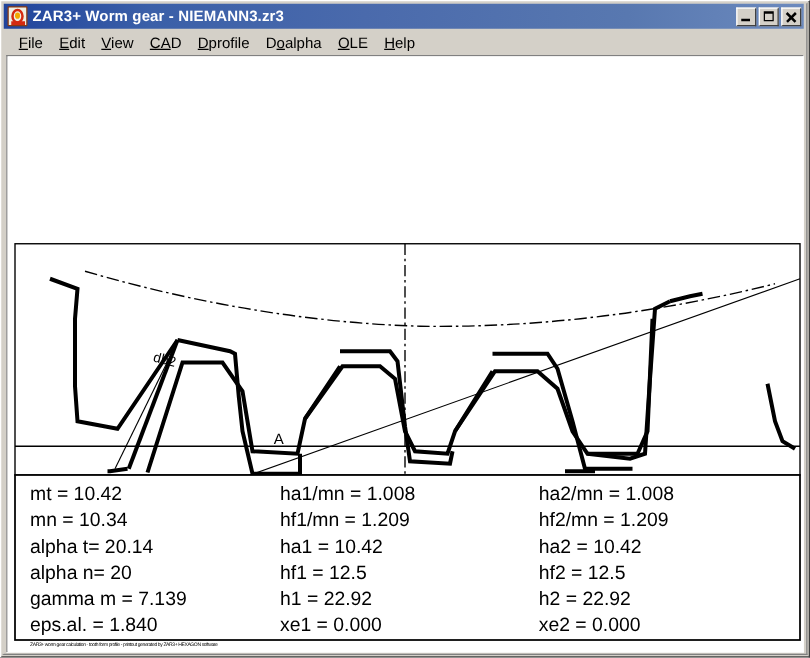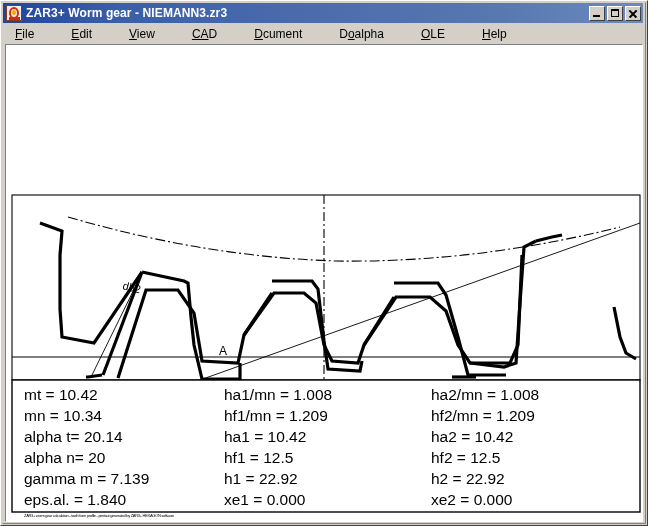--- a/index.html
+++ b/index.html
@@ -136,21 +136,20 @@
   .menubar {
     position: absolute;
     left: 2px; top: 23px;
     width: 640px;
     height: 19px;
     background: #d4d0c8;
     display: flex;
     align-items: center;
     padding-left: 6px;
     box-sizing: border-box;
-    gap: 24px;
   }
   .menu-item {
     font-size: 12px;
     color: #000000;
     padding: 2px 7px 2px 6px;
     white-space: nowrap;
     cursor: default;
     font-family: "Liberation Sans", sans-serif;
   }
   .menu-item u { text-decoration: underline; }
@@ -218,21 +217,21 @@
         <span class="g-close-b"></span>
       </button>
     </div>
   </div>
 
   <div class="menubar">
     <div class="menu-item"><u>F</u><span>ile</span></div>
     <div class="menu-item"><u>E</u><span>dit</span></div>
     <div class="menu-item"><u>V</u><span>iew</span></div>
     <div class="menu-item"><u>CA</u><span>D</span></div>
-    <div class="menu-item"><u>D</u><span>cument</span></div>
+    <div class="menu-item"><u>D</u><span>profile</span></div>
     <div class="menu-item"><span>D</span><u>o</u><span>alpha</span></div>
     <div class="menu-item"><u>O</u><span>LE</span></div>
     <div class="menu-item"><u>H</u><span>elp</span></div>
   </div>
 
   <div class="client">
     <div class="doc-canvas">
       <svg width="636" height="476" viewBox="0 0 636 476">
 
         <rect x="6" y="150" width="628" height="185" fill="#ffffff" stroke="#000000" stroke-width="1.1"></rect>

